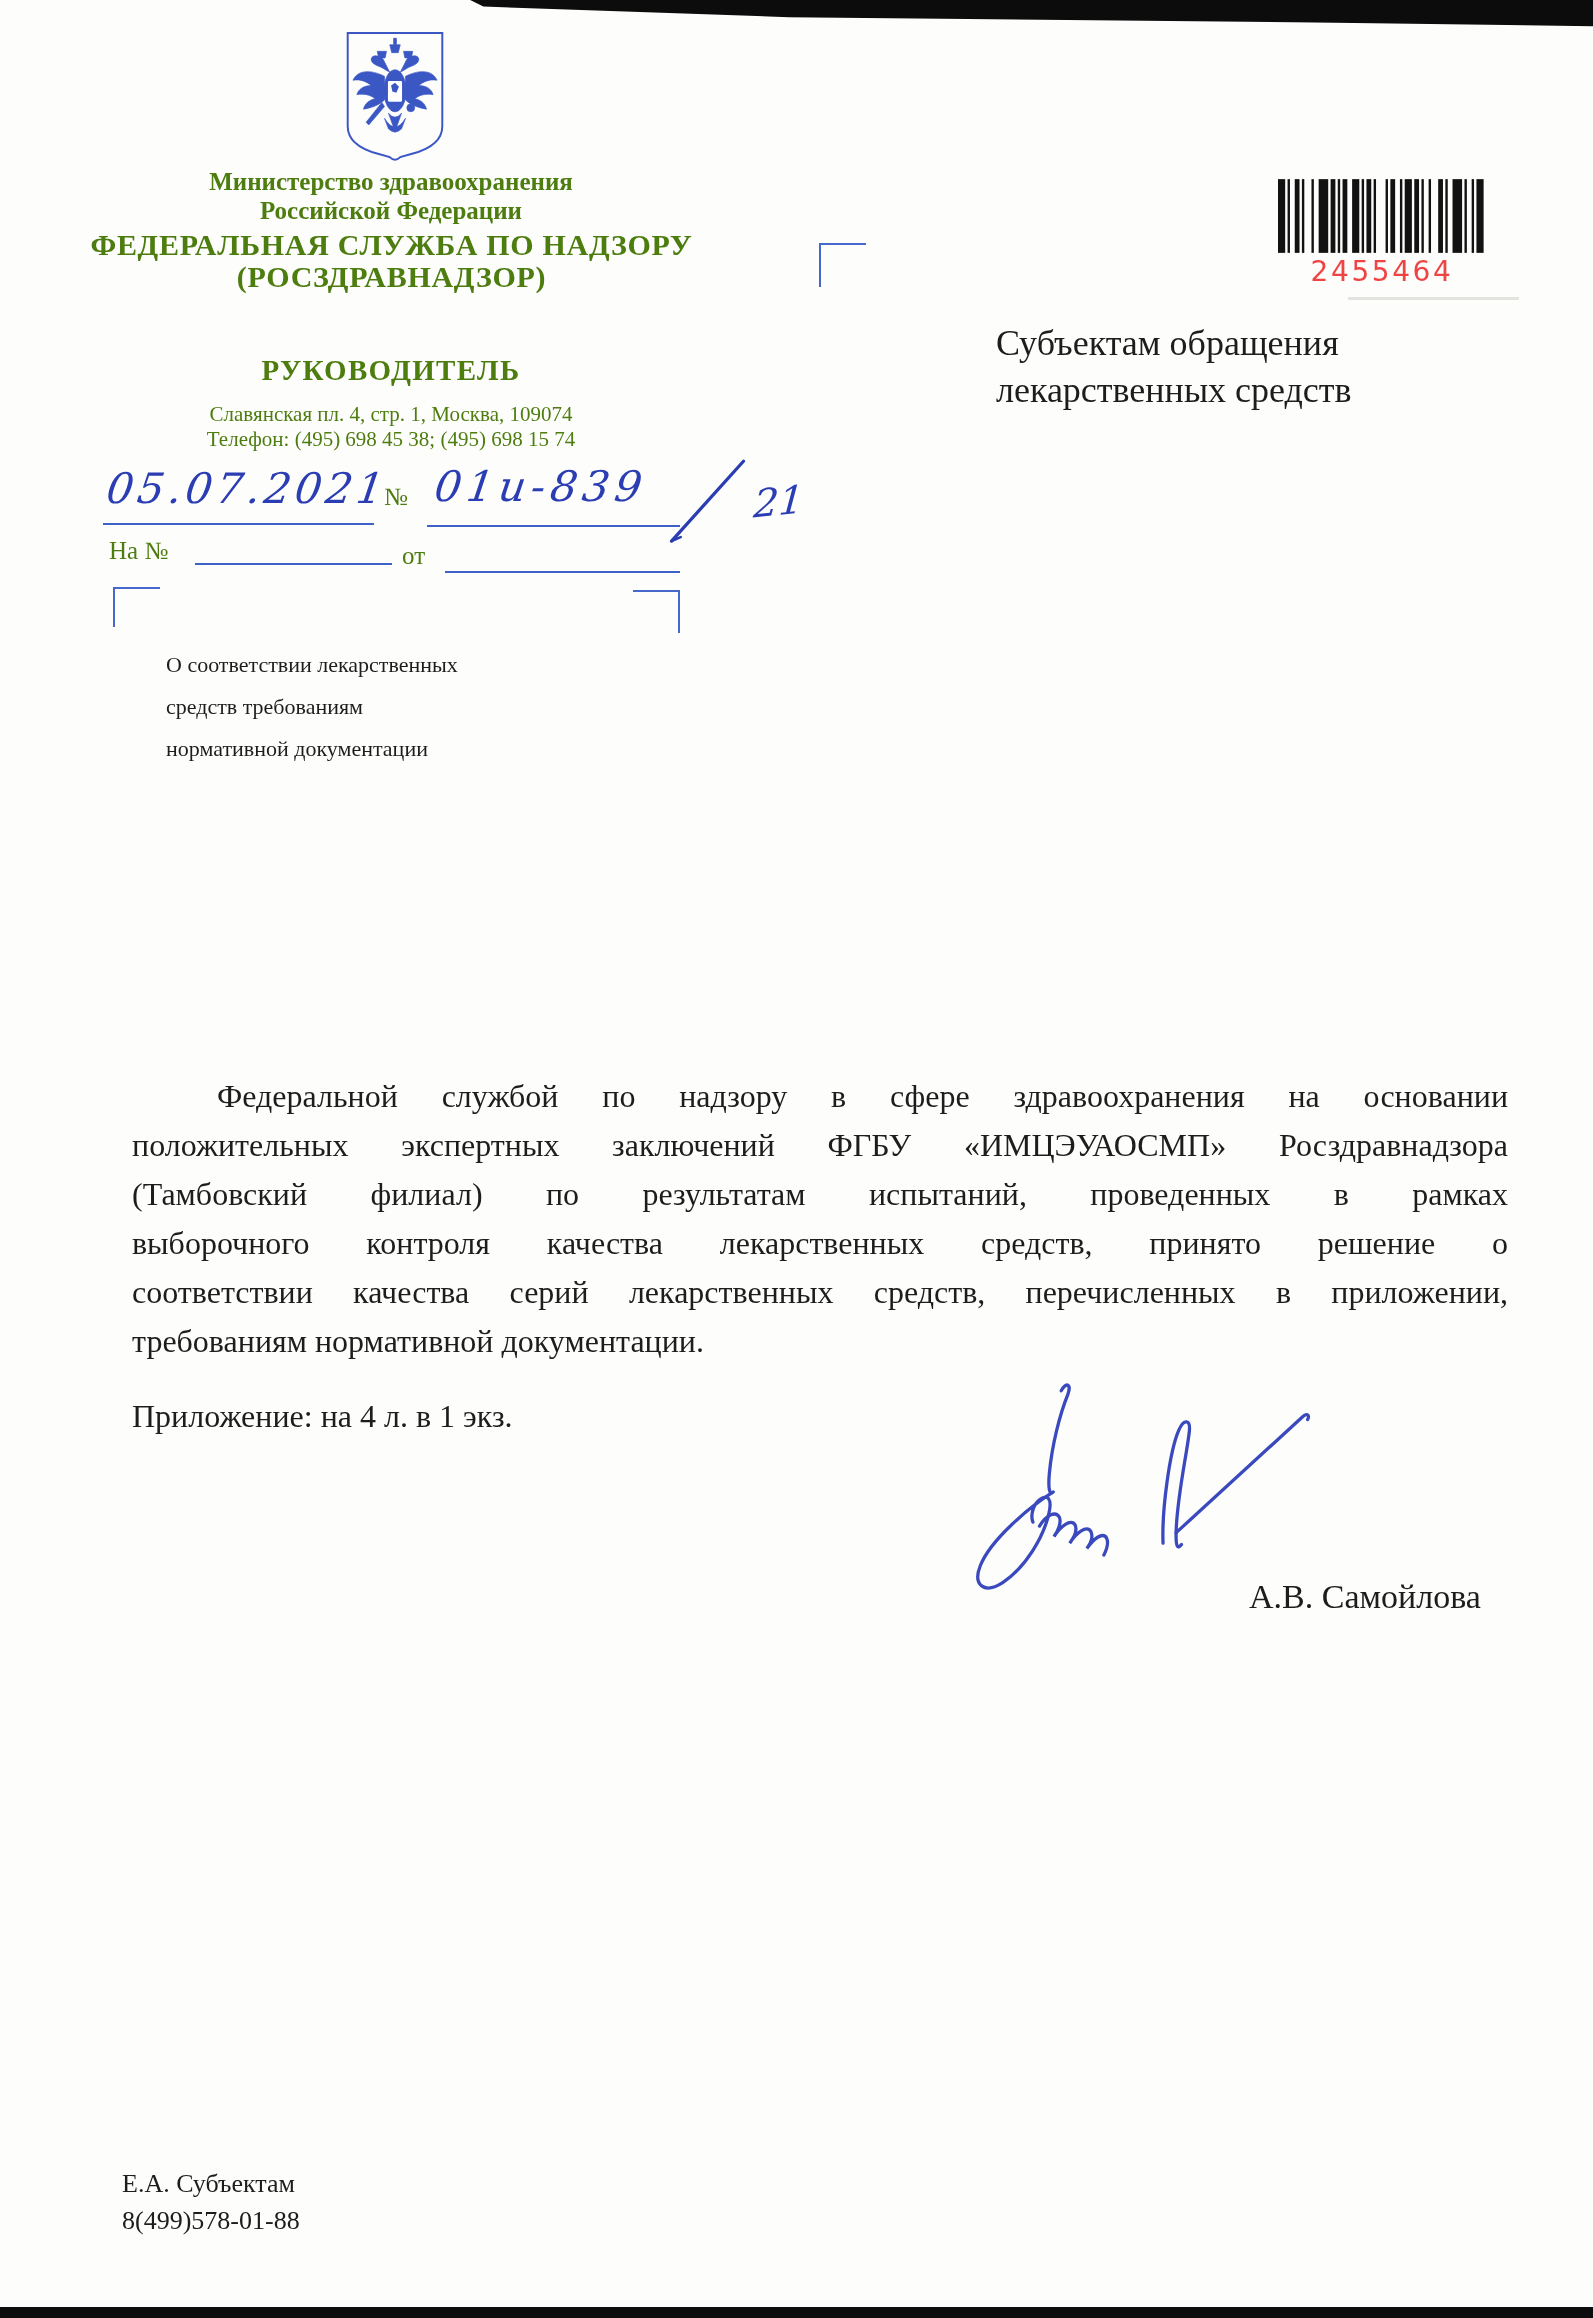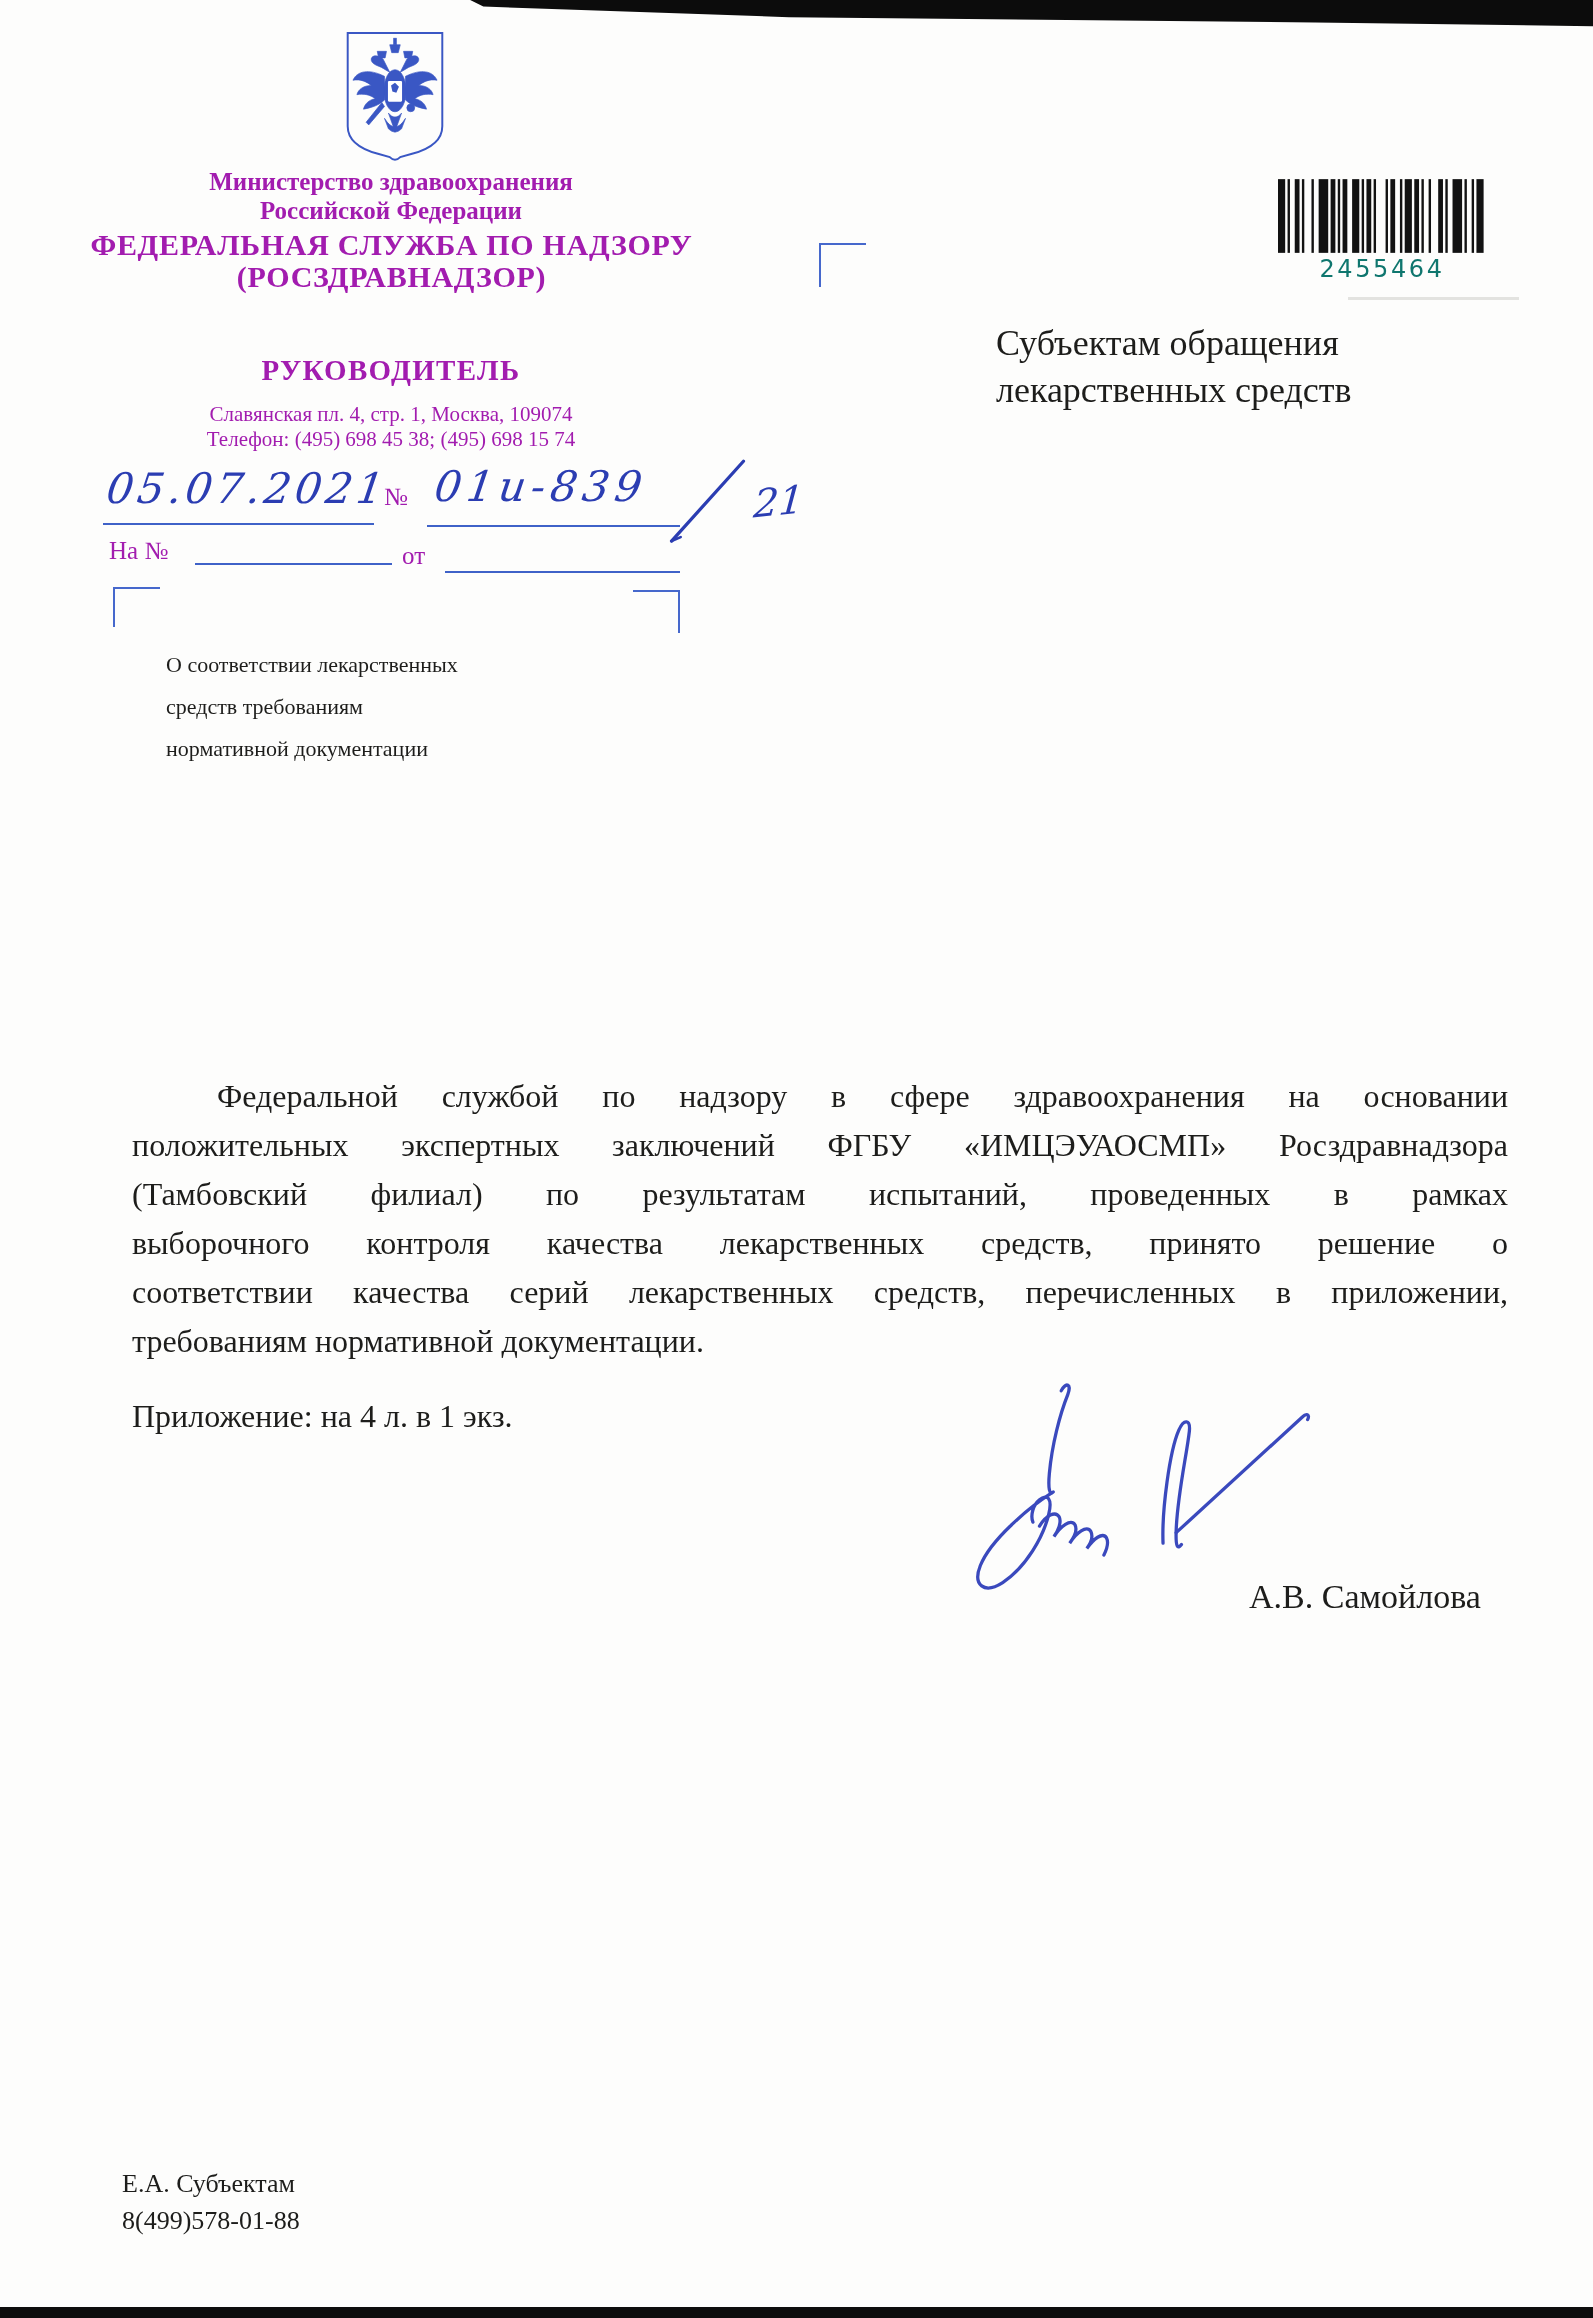--- a/index.html
+++ b/index.html
@@ -2,21 +2,21 @@
 <html style="font-size:10.5px"><head>
 <meta charset="utf-8">
 <style>
   html,body{margin:0;padding:0;background:#ffffff;}
   .page{
     position:relative;width:1594px;height:2319px;background:#fdfdfc;overflow:hidden;
     font-family:"Liberation Serif",serif;color:#1d1d1b;
   }
   .abs{position:absolute;}
   
-  .lh-blue{color:#a21caf;}
+  .lh-blue{color:#4d7c0f;}
   .ministry{left:85px;top:167px;width:612px;text-align:center;font-weight:bold;font-size:25px;line-height:29px;}
   .service{left:66px;top:229px;width:651px;text-align:center;font-weight:bold;font-size:30px;line-height:32px;letter-spacing:0.7px;}
   .ruk{left:85px;top:354px;width:612px;text-align:center;font-weight:bold;font-size:29px;letter-spacing:1.3px;}
   .addr{left:85px;top:402px;width:612px;text-align:center;font-size:21px;line-height:25px;}
   
   .hand{font-family:"DejaVu Serif",serif;font-style:italic;color:#2b3db2;transform:skewX(-8deg);}
   .hw-date{left:107px;top:464px;font-size:42px;letter-spacing:4px;}
   .hw-num{left:435px;top:462px;font-size:42px;letter-spacing:5.3px;}
   .hw-suffix{left:754px;top:479px;font-size:39px;transform:skewX(-10deg) rotate(-6deg);}
   .blue-line{background:#3f62c8;height:2px;}
@@ -27,21 +27,21 @@
   .addressee{left:996px;top:320px;width:434px;font-size:36px;line-height:47px;}
   .subject{left:166px;top:644px;width:473px;font-size:22px;line-height:42px;}
   .body-text{left:132px;top:1072px;width:1376px;font-size:32px;line-height:49px;}
   .body-line{text-align:justify;text-align-last:justify;}
   .body-line.first{padding-left:85px;}
   .body-line.last{text-align:left;text-align-last:left;}
   .attachment{left:132px;top:1398px;font-size:32px;font-family:Liberation Serif, serif;}
   .signer{left:1249px;top:1578px;font-size:34px;}
   .executor{left:122px;top:2165px;font-size:26px;line-height:37px;}
   .barcode-num{left:1278px;top:255px;width:208px;text-align:center;
-    font-family:"DejaVu Sans",sans-serif;font-size:24px;letter-spacing:2.6px;color:#0f766e;}
+    font-family:"DejaVu Sans",sans-serif;font-size:28px;letter-spacing:2.6px;color:#ef4444;}
   .smudge{left:1348px;top:297px;width:171px;height:3.3px;background:#e3e3e0;}
   .bottom-bar{left:0;top:2307px;width:1594px;height:11.2px;background:#0d0d0d;}
 </style>
 </head>
 <body>
 
 <div class="page">
 
   <svg class="abs" style="left:0;top:0" width="1594" height="29" viewBox="0 0 2424 44">
     <polygon points="715,0 2424,0 2424,40 2000,34 1200,26 735,10" fill="#0c0c0c"></polygon>

